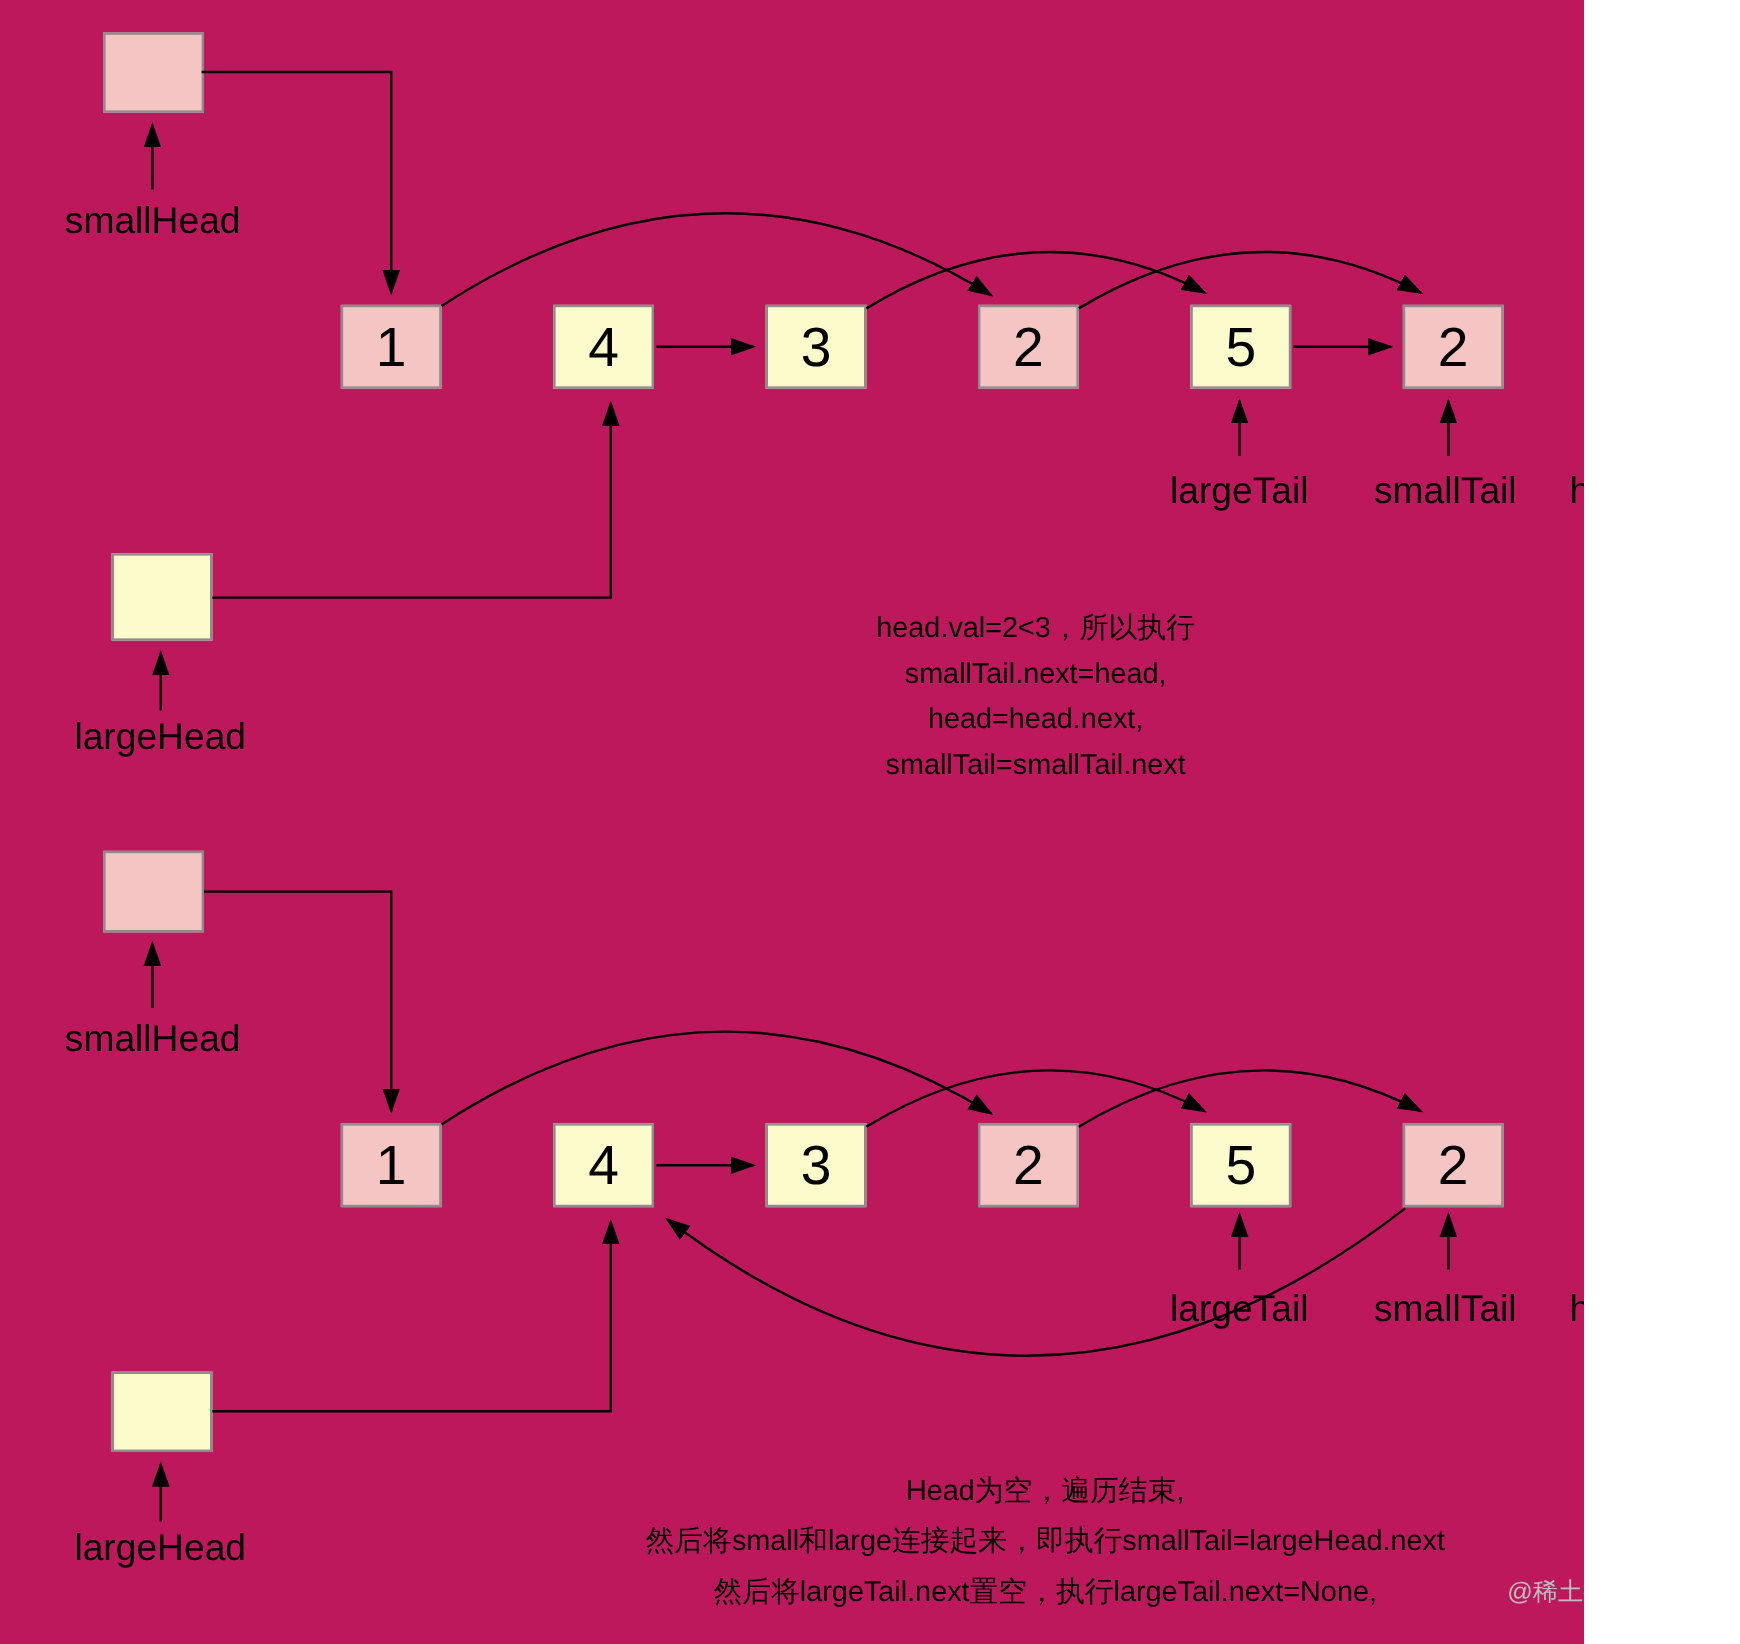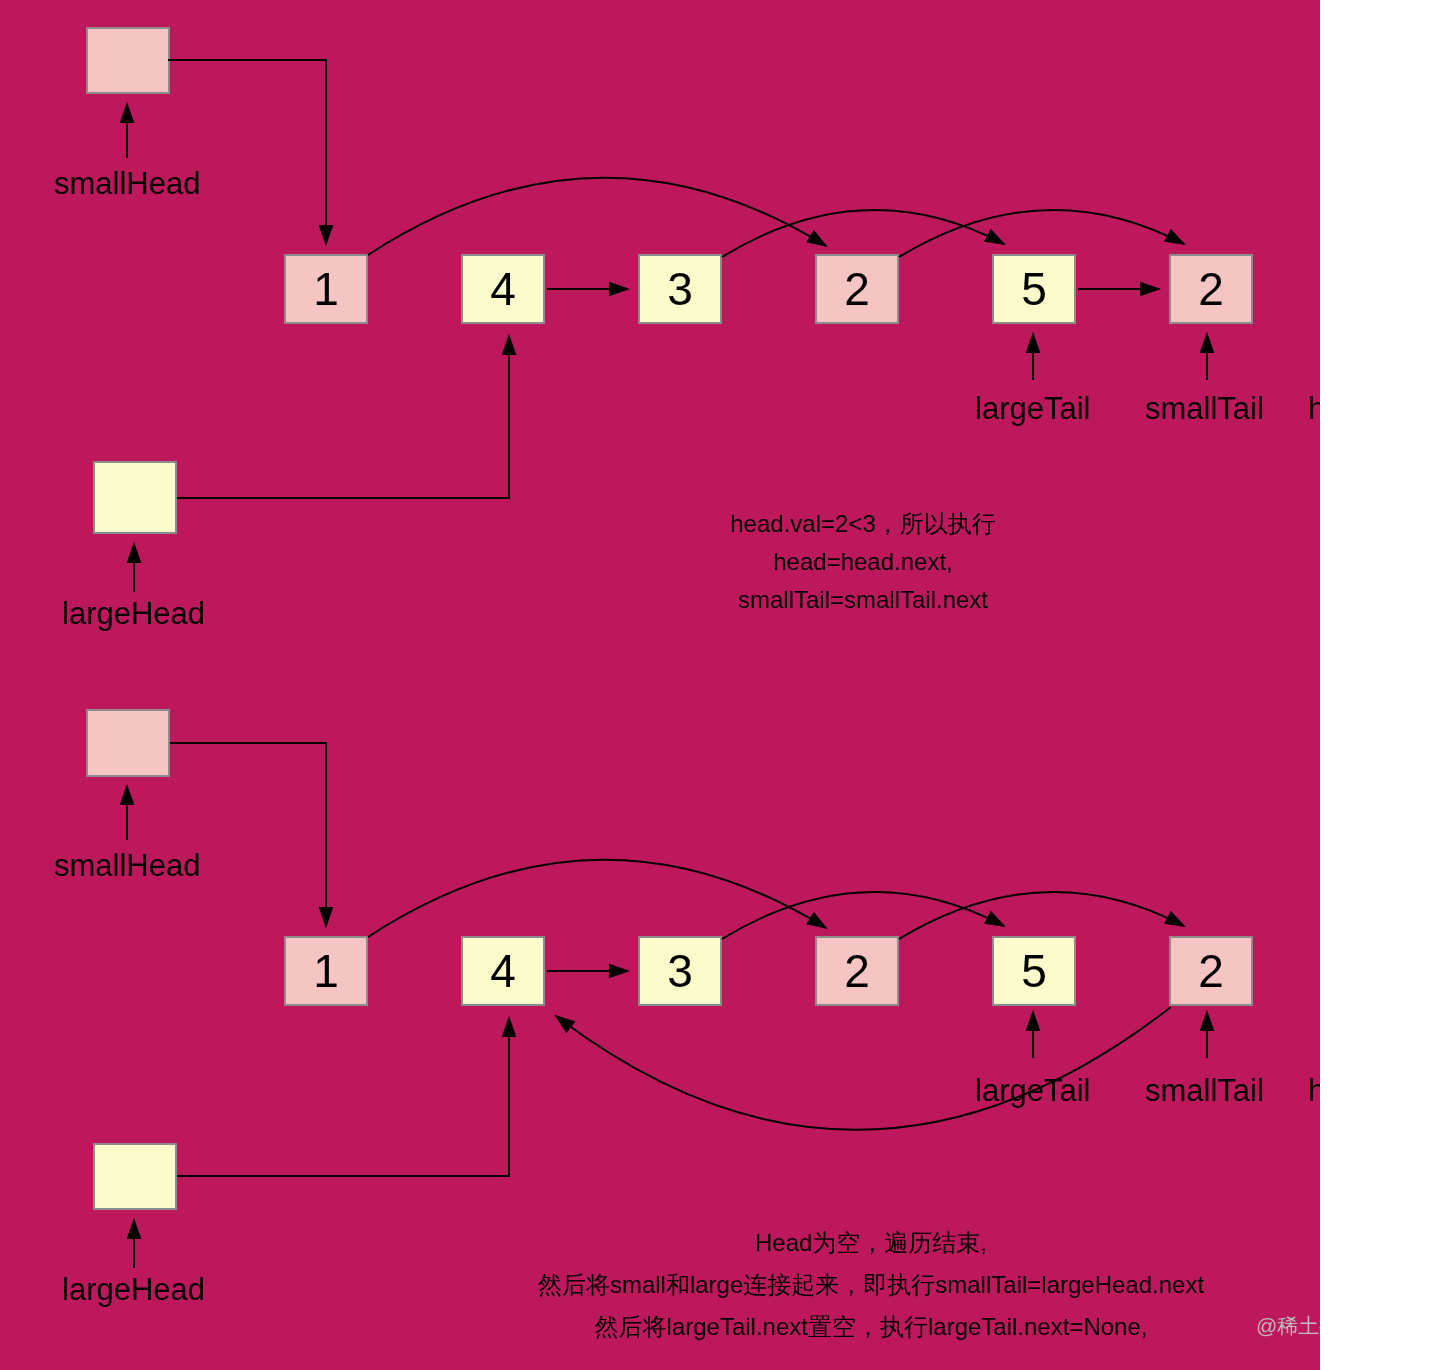--- a/index.html
+++ b/index.html
@@ -84,20 +84,21 @@
   <div class="node small" style="left:815px;top:254px">2</div>
   <div class="node large" style="left:992px;top:254px">5</div>
   <div class="node small" style="left:1169px;top:254px">2</div>
 
   <div class="label" style="left:975px;top:391px">largeTail</div>
   <div class="label" style="left:1145px;top:391px">smallTail</div>
   <div class="label" style="left:1308px;top:391px">head</div>
 
   <div class="caption caption-1" style="left:363px;top:505px">
     <div>head.val=2&lt;3，所以执行</div>
+    <div>smallTail.next=head,</div>
     <div>head=head.next,</div>
     <div>smallTail=smallTail.next</div>
   </div>
 
   <div class="headbox small" style="left:86px;top:709px;height:68px"></div>
   <div class="label" style="left:54px;top:848px">smallHead</div>
 
   <div class="headbox large" style="left:93px;top:1143px;height:67px"></div>
   <div class="label" style="left:62px;top:1272px">largeHead</div>
 

